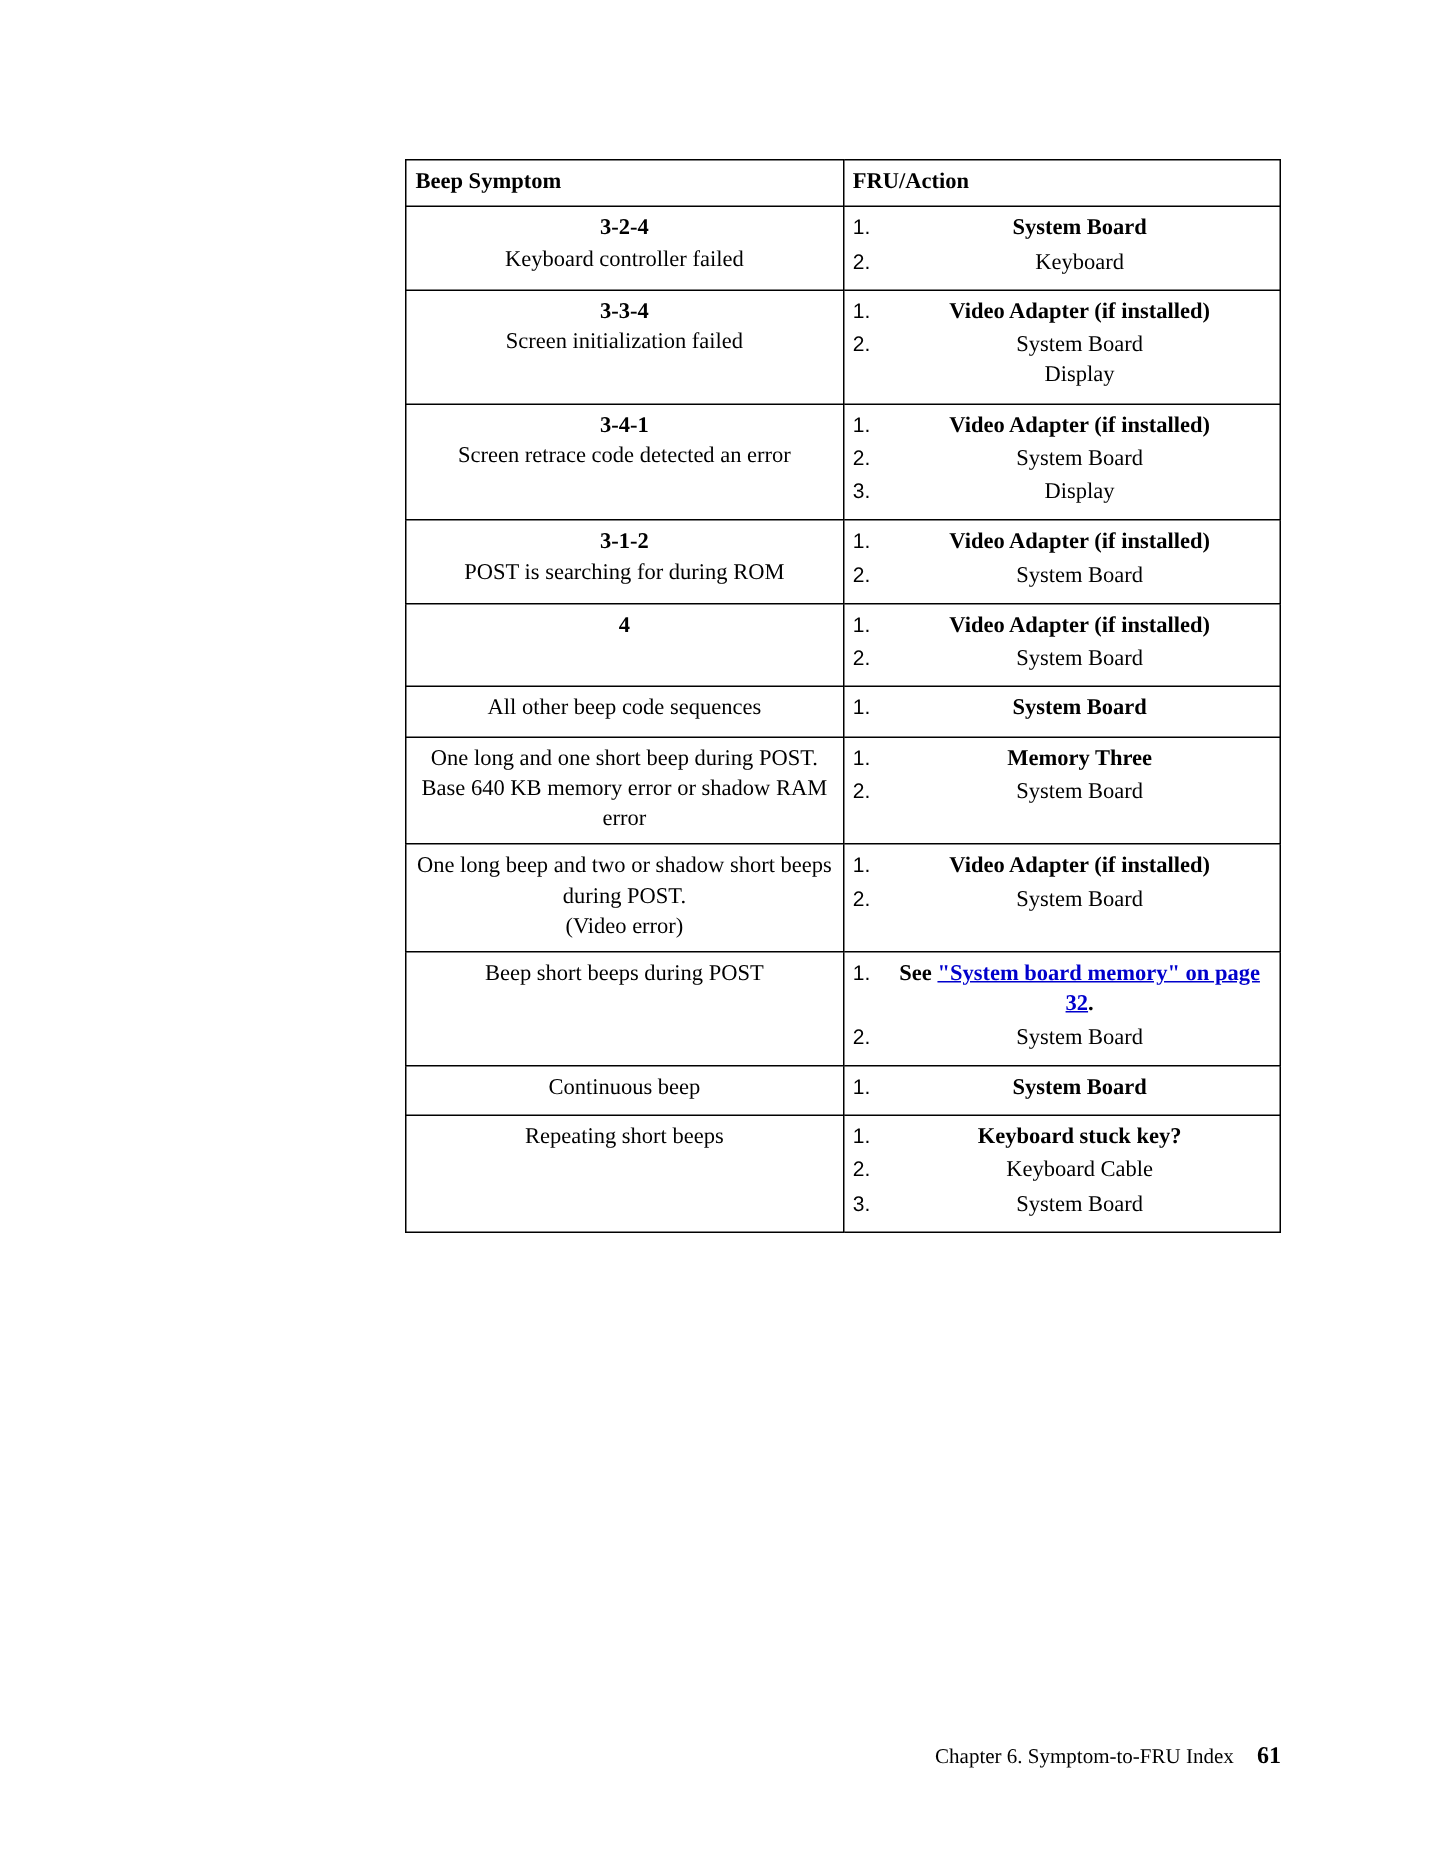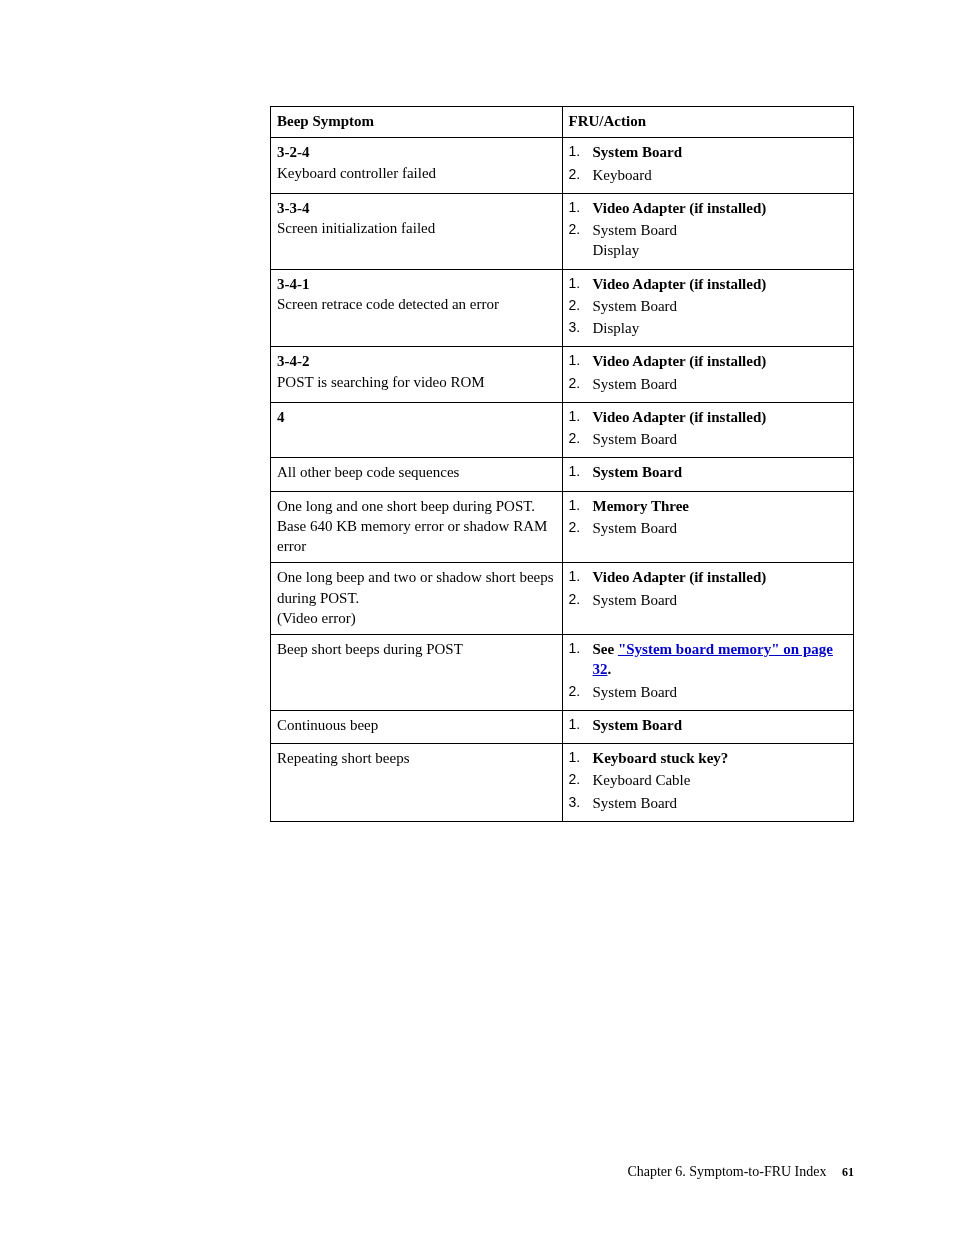--- a/index.html
+++ b/index.html
@@ -21,20 +21,21 @@
     width: 100%;
     table-layout: fixed;
     font-family: Liberation Serif, serif;
   }
   th, td {
     border: 1px solid #000;
     padding: 4px 6px 6px 6px;
     vertical-align: top;
     font-size: 15px;
     line-height: 1.35;
+    text-align: center;
   }
   th {
     text-align: left;
     font-weight: bold;
   }
   col.col-symptom { width: 50%; }
   col.col-action { width: 50%; }
   .code-bold { font-weight: bold; }
   ol.action-list {
     margin: 0;
@@ -60,21 +61,21 @@
     color: #0000cc;
     text-decoration: underline;
   }
   .footer {
     position: absolute;
     bottom: 55px;
     right: 100px;
     font-size: 14px;
   }
   .footer .chap { margin-right: 12px; font-family: Liberation Serif, serif; }
-  .footer .pagenum { font-weight: bold; font-size: 12px; }
+  .footer .pagenum { font-weight: bold; font-size: 16px; }
   .symptom-desc { font-weight: normal; }
 </style>
 </head>
 <body>
 
 <div class="page">
   <table>
     <colgroup>
       <col class="col-symptom">
       <col class="col-action">
@@ -108,21 +109,21 @@
           <td><span class="code-bold">3-4-1</span><br><span class="symptom-desc">Screen retrace code detected an error</span></td>
           <td>
             <ol class="action-list">
               <li><span class="action-bold">Video Adapter (if installed)</span></li>
               <li><span>System Board</span></li>
               <li><span>Display</span></li>
             </ol>
           </td>
         </tr>
         <tr>
-          <td><span class="code-bold">3-4-2</span><br><span class="symptom-desc">POST is searching for video ROM</span></td>
+          <td><span class="code-bold">3-1-2</span><br><span class="symptom-desc">POST is searching for during ROM</span></td>
           <td>
             <ol class="action-list">
               <li><span class="action-bold">Video Adapter (if installed)</span></li>
               <li><span>System Board</span></li>
             </ol>
           </td>
         </tr>
         <tr>
           <td><span class="code-bold">4</span></td>
           <td>

